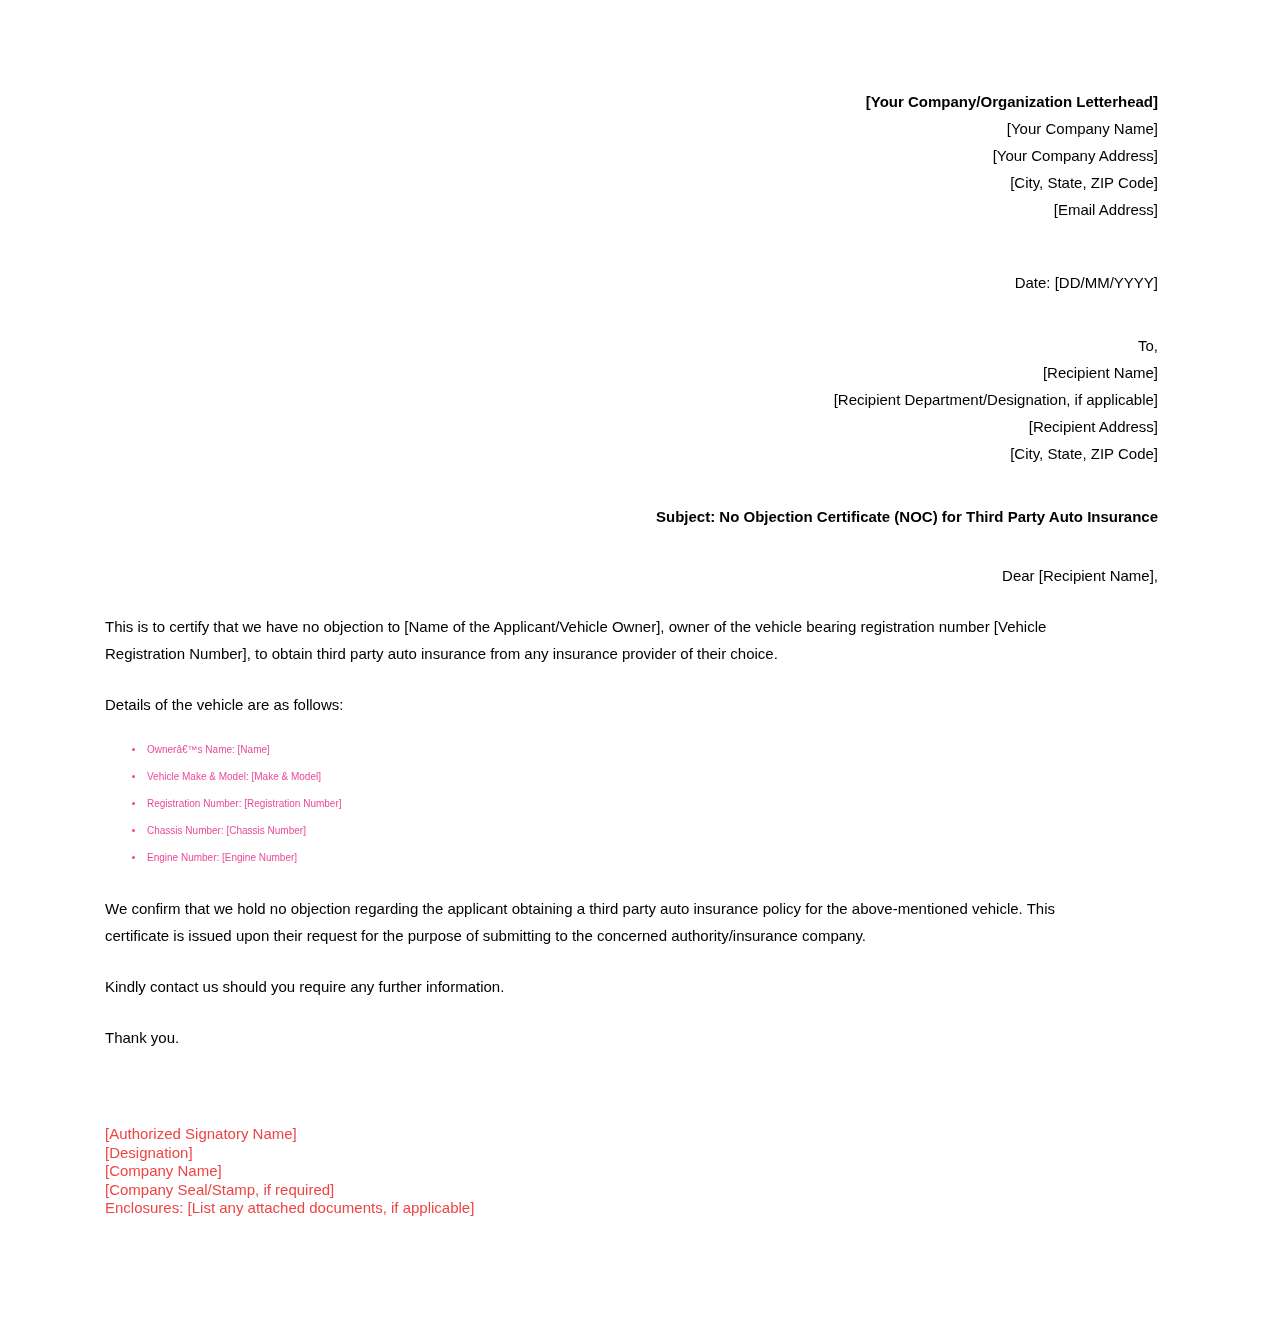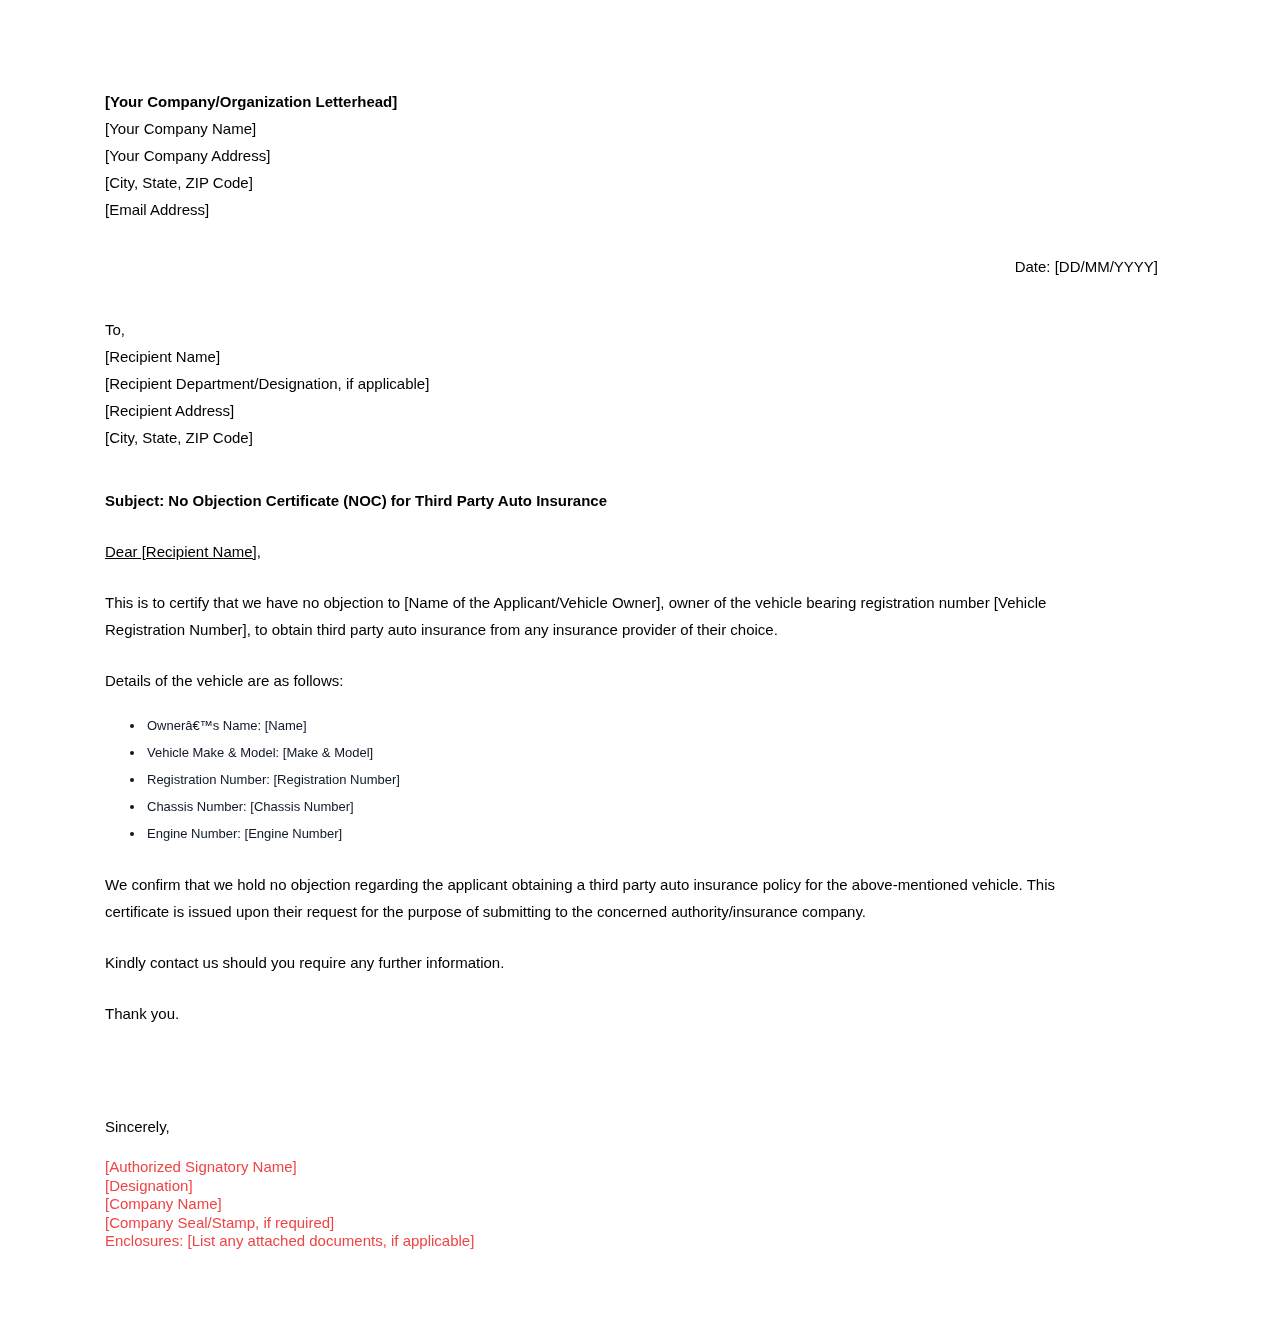--- a/index.html
+++ b/index.html
@@ -24,59 +24,59 @@
     position: absolute;
     left: 105px;
     top: 0;
     width: 1053px;
   }
   .line {
     font-size: 15px;
     line-height: 27px;
     color: #000000;
     white-space: pre-wrap;
+    text-align: right;
   }
   .bold {
     font-weight: bold;
   }
   .block-letterhead {
     margin-top: 88px;
   }
   .date-row {
-    margin-top: 30px;
+    margin-top: 46px;
     text-align: right;
     width: 1053px;
   }
   .block-recipient {
     margin-top: 36px;
   }
   .subject-row {
     margin-top: 36px;
   }
   .salutation-row {
-    margin-top: 24px;
-    text-decoration: underline;
+    margin-top: 32px;
   }
   .para {
     font-size: 15px;
     line-height: 27px;
     margin-top: 24px;
     width: 1012px;
     white-space: normal;
     text-align: left;
   }
   ul.details-list {
     margin: 18px 0 0 0;
     padding-left: 40px;
     list-style-type: disc;
   }
   ul.details-list li {
-    font-size: 13px;
+    font-size: 10px;
     line-height: 27px;
-    color: #0f172a;
+    color: #ec4899;
     padding-left: 2px;
   }
   .gap-large {
     height: 56px;
   }
   .sig-block {
     margin-top: 0;
   }
   .sig-line {
     font-size: 15px;
@@ -137,23 +137,20 @@
     </ul>
 
     <div class="para">We confirm that we hold no objection regarding the applicant obtaining a third party auto insurance policy for the above-mentioned vehicle. This certificate is issued upon their request for the purpose of submitting to the concerned authority/insurance company.</div>
 
     <div class="para">Kindly contact us should you require any further information.</div>
 
     <div class="para">Thank you.</div>
 
     <div class="gap-large"></div>
 
-    <div class="sincerely-row">
-      <div class="line">Sincerely,</div>
-    </div>
 
     <div class="sig-block sig-start">
       <div class="sig-line">[Authorized Signatory Name]</div>
       <div class="sig-line">[Designation]</div>
       <div class="sig-line">[Company Name]</div>
       <div class="sig-line">[Company Seal/Stamp, if required]</div>
       <div class="sig-line">Enclosures: [List any attached documents, if applicable]</div>
     </div>
 
   </div>

